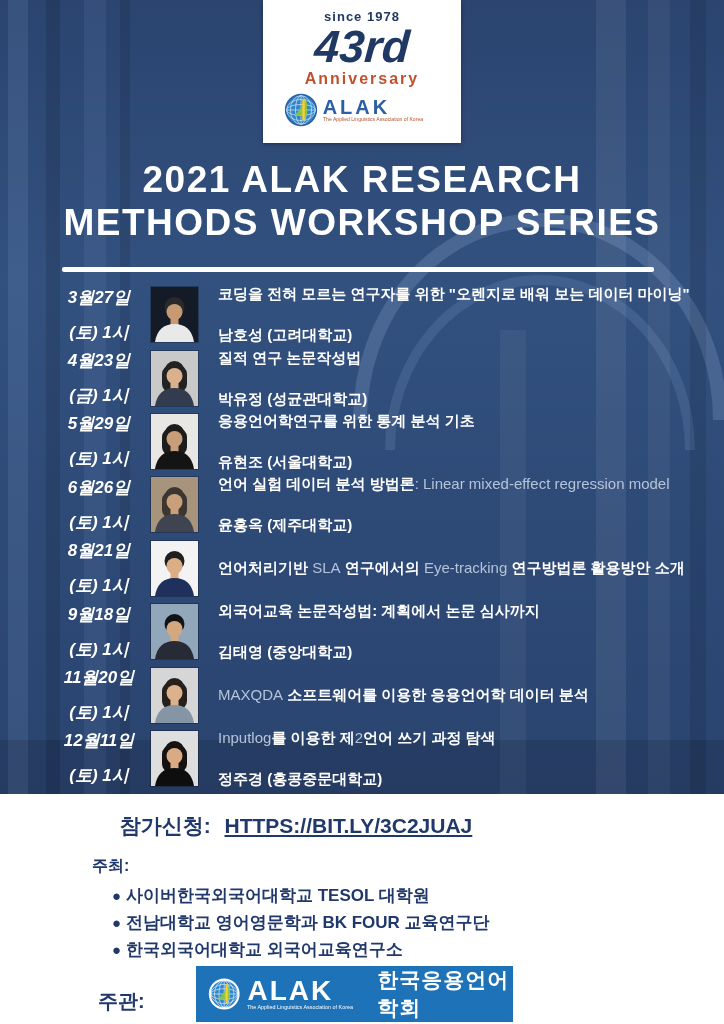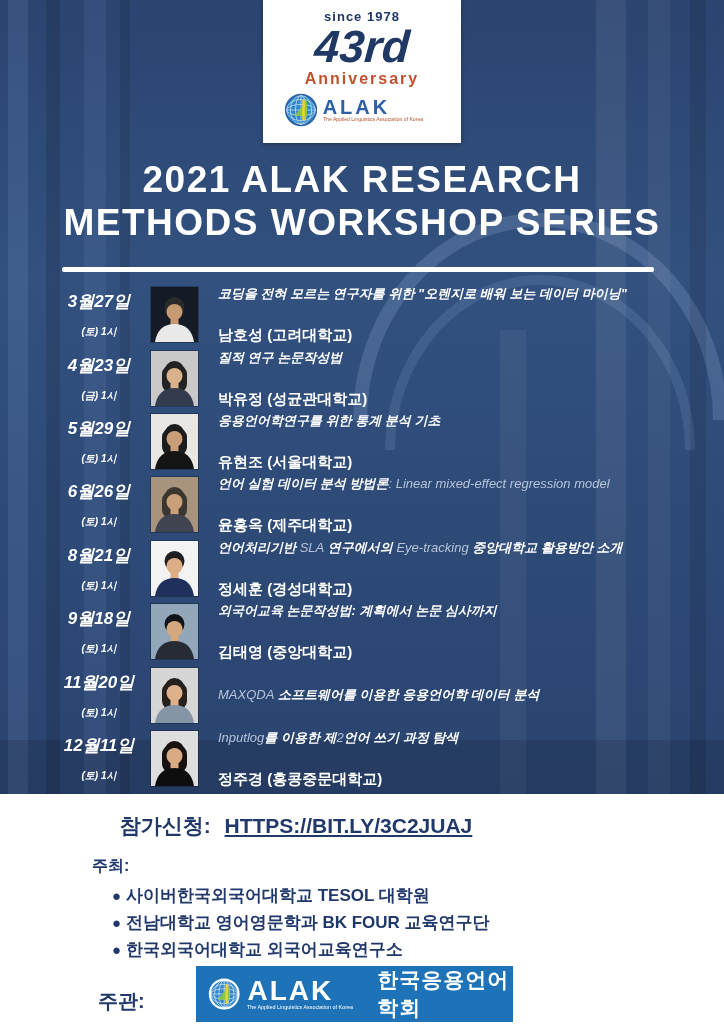--- a/index.html
+++ b/index.html
@@ -25,35 +25,35 @@
   
   .main-title { position:absolute; top:158px; left:0; width:724px; text-align:center;
     color:#ffffff; font-size:37px; font-weight:800; line-height:43px; letter-spacing:1.5px; }
   .divider { position:absolute; left:62px; top:267px; width:592px; height:5px; background:#ffffff; border-radius:2px; }
 
   
   .rows { position:absolute; left:57px; top:283px; right:0; }
   .row { display:flex; align-items:center; height:63.4px; }
   .date { width:84px; text-align:center; color:#ffffff; font-style:italic; }
   .d1 { font-size:17px; font-weight:800; }
-  .d2 { font-size:10px; font-weight:700; margin-top:12px; }
+  .d2 { font-size:17px; font-weight:700; margin-top:12px; }
   .avatar { width:47px; height:55px; margin-left:10px; flex:0 0 47px; overflow:hidden;
     box-shadow:0 0 0 1px rgba(0,0,0,.25); }
   .avatar svg { display:block; width:47px; height:55px; }
   .avatar:not(.long) .longhair { display:none; }
   .p1 { --bg:#141b26; --hair:#2a2a2a; --skin:#c69a73; --top:#e9e9e9; }
   .p2 { --bg:#c9c9c9; --hair:#222222; --skin:#d9b18d; --top:#333c4e; }
   .p3 { --bg:#e9e7e3; --hair:#1c1c1c; --skin:#c79e78; --top:#141414; }
   .p4 { --bg:#a8947c; --hair:#3b3730; --skin:#c9a07a; --top:#3f4450; }
   .p5 { --bg:#f3f3f3; --hair:#1f1f1f; --skin:#dcae85; --top:#20305c; }
   .p6 { --bg:#93a7ba; --hair:#101418; --skin:#d4a87e; --top:#262b36; }
   .p7 { --bg:#d6d6d6; --hair:#26201c; --skin:#ddb18b; --top:#8595a6; }
   .p8 { --bg:#dedede; --hair:#17120f; --skin:#d8ab84; --top:#0e0e0e; }
   .info { margin-left:20px; }
-  .talk-title { font-size:13px; font-weight:700; color:#ffffff; line-height:20px;font-style:italic; }
+  .talk-title { font-size:15px; font-weight:700; color:#ffffff; line-height:20px; }
   .talk-title .muted { color:#b6c3d8; font-weight:400; }
   .speaker { font-size:15px; font-weight:700; color:#ffffff; margin-top:22px; }
 
   
   .bottom-area { position:absolute; left:0; top:794px; width:724px; height:230px; background:#ffffff; }
   .signup { position:absolute; top:18px; left:0; width:592px; text-align:center;
     font-size:21px; font-weight:800; color:#21386b; }
   .signup-link { color:#21386b; text-decoration:underline; margin-left:8px; cursor:pointer; }
   .hosts { position:absolute; top:62px; left:92px; color:#21386b; }
   .hosts-label { font-size:16px; font-weight:800; }
@@ -216,22 +216,21 @@
           <svg viewBox="0 0 47 55">
             <rect width="47" height="55" fill="var(--bg)"></rect>
             <rect class="longhair" x="11" y="14" width="25" height="28" rx="9" fill="var(--hair)"></rect>
             <circle cx="23.5" cy="20" r="10" fill="var(--hair)"></circle>
             <rect x="19.5" y="28" width="8" height="10" fill="var(--skin)"></rect>
             <circle cx="23.5" cy="25" r="8" fill="var(--skin)"></circle>
             <path d="M4 55 Q7 37 23.5 37 Q40 37 43 55 Z" fill="var(--top)"></path>
           </svg>
         </div>
         <div class="info">
-          <div class="talk-title"><span>언어처리기반 </span><span class="muted">SLA</span><span> 연구에서의 </span><span class="muted">Eye-tracking</span><span> 중앙대학교 활용방안 소개</span></div>
-          <div class="speaker">정세훈 (경성대학교)</div>
+          <div class="talk-title"><span>언어처리기반 </span><span class="muted">SLA</span><span> 연구에서의 </span><span class="muted">Eye-tracking</span><span> 연구방법론 활용방안 소개</span></div>
         </div>
       </div>
 
       <div class="row">
         <div class="date">
           <div class="d1">9월18일</div>
           <div class="d2">(토) 1시</div>
         </div>
         <div class="avatar p6">
           <svg viewBox="0 0 47 55">

